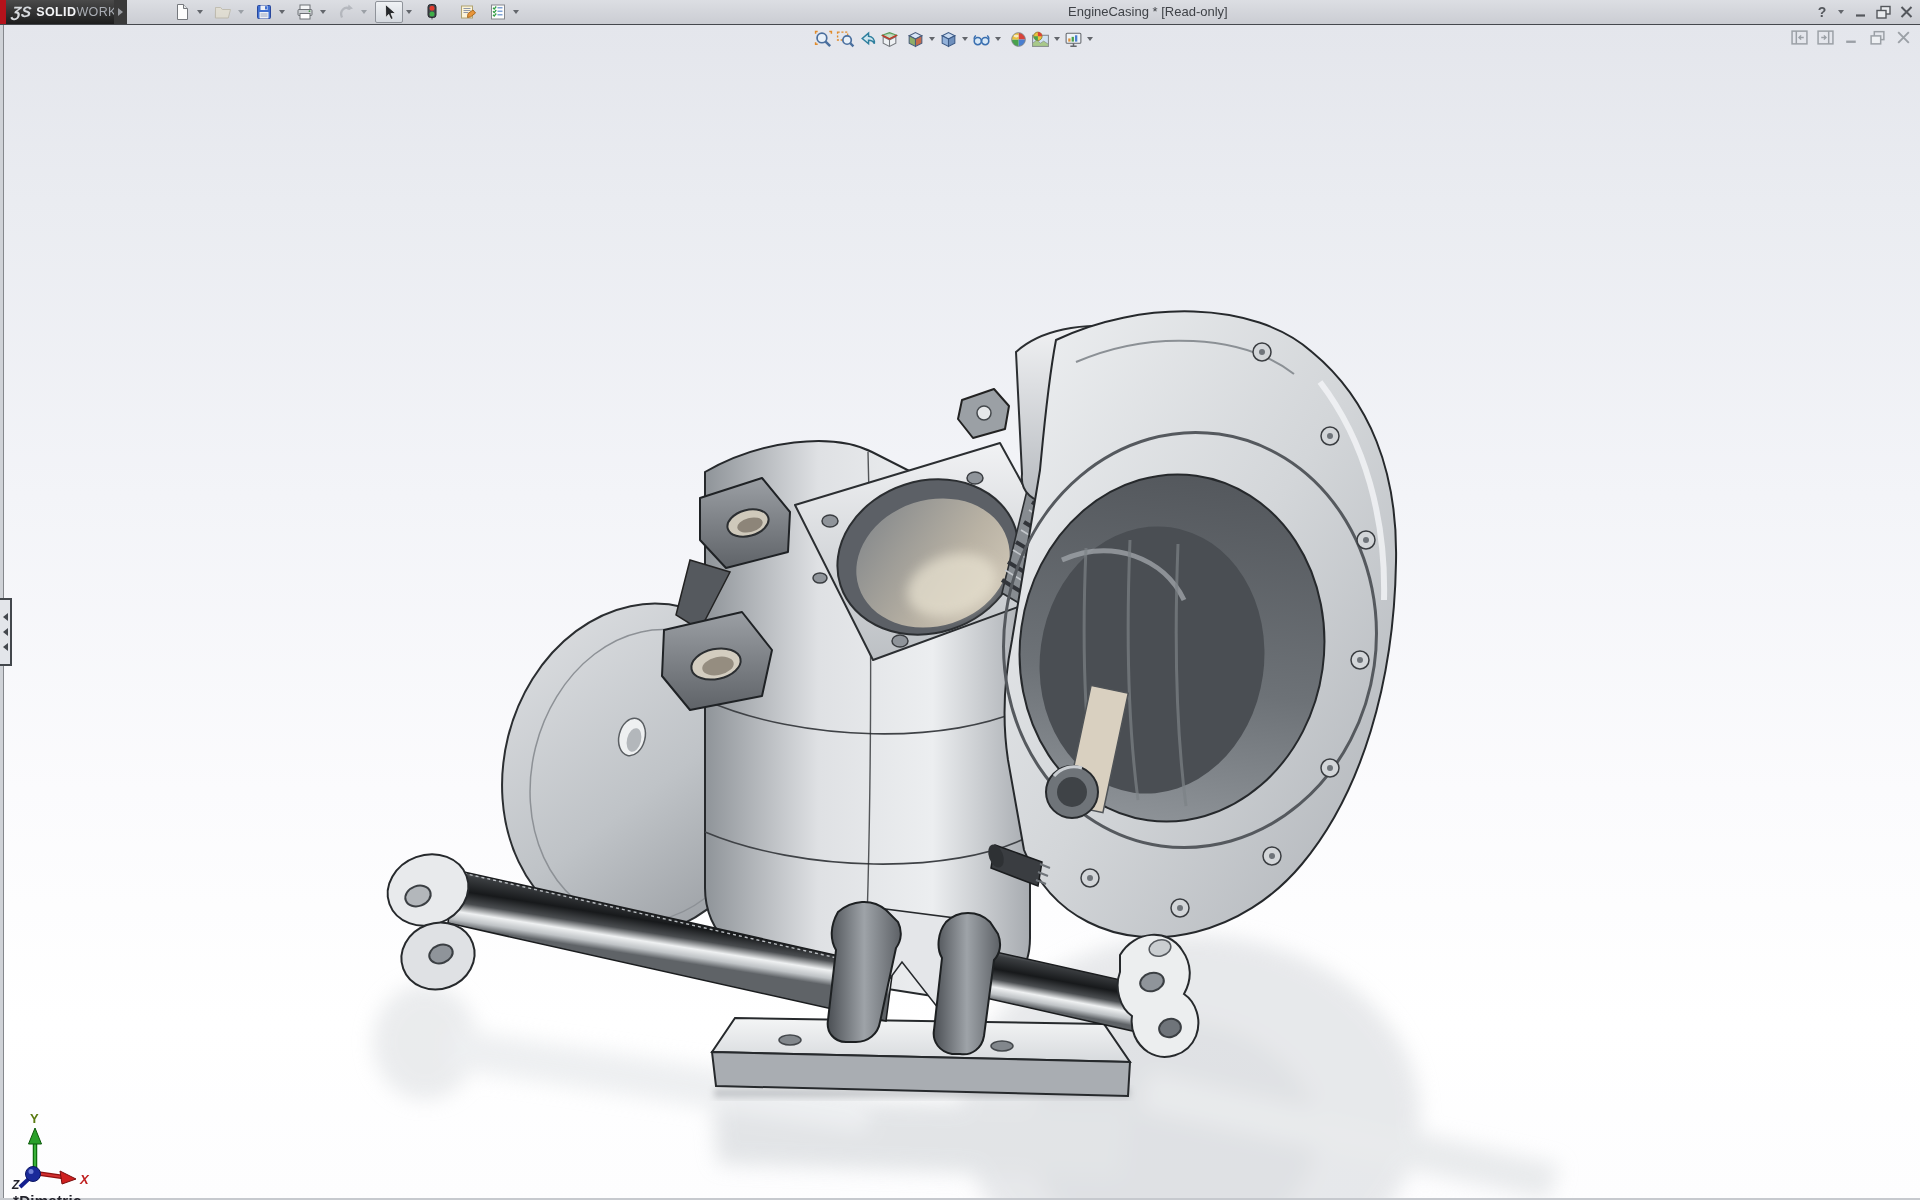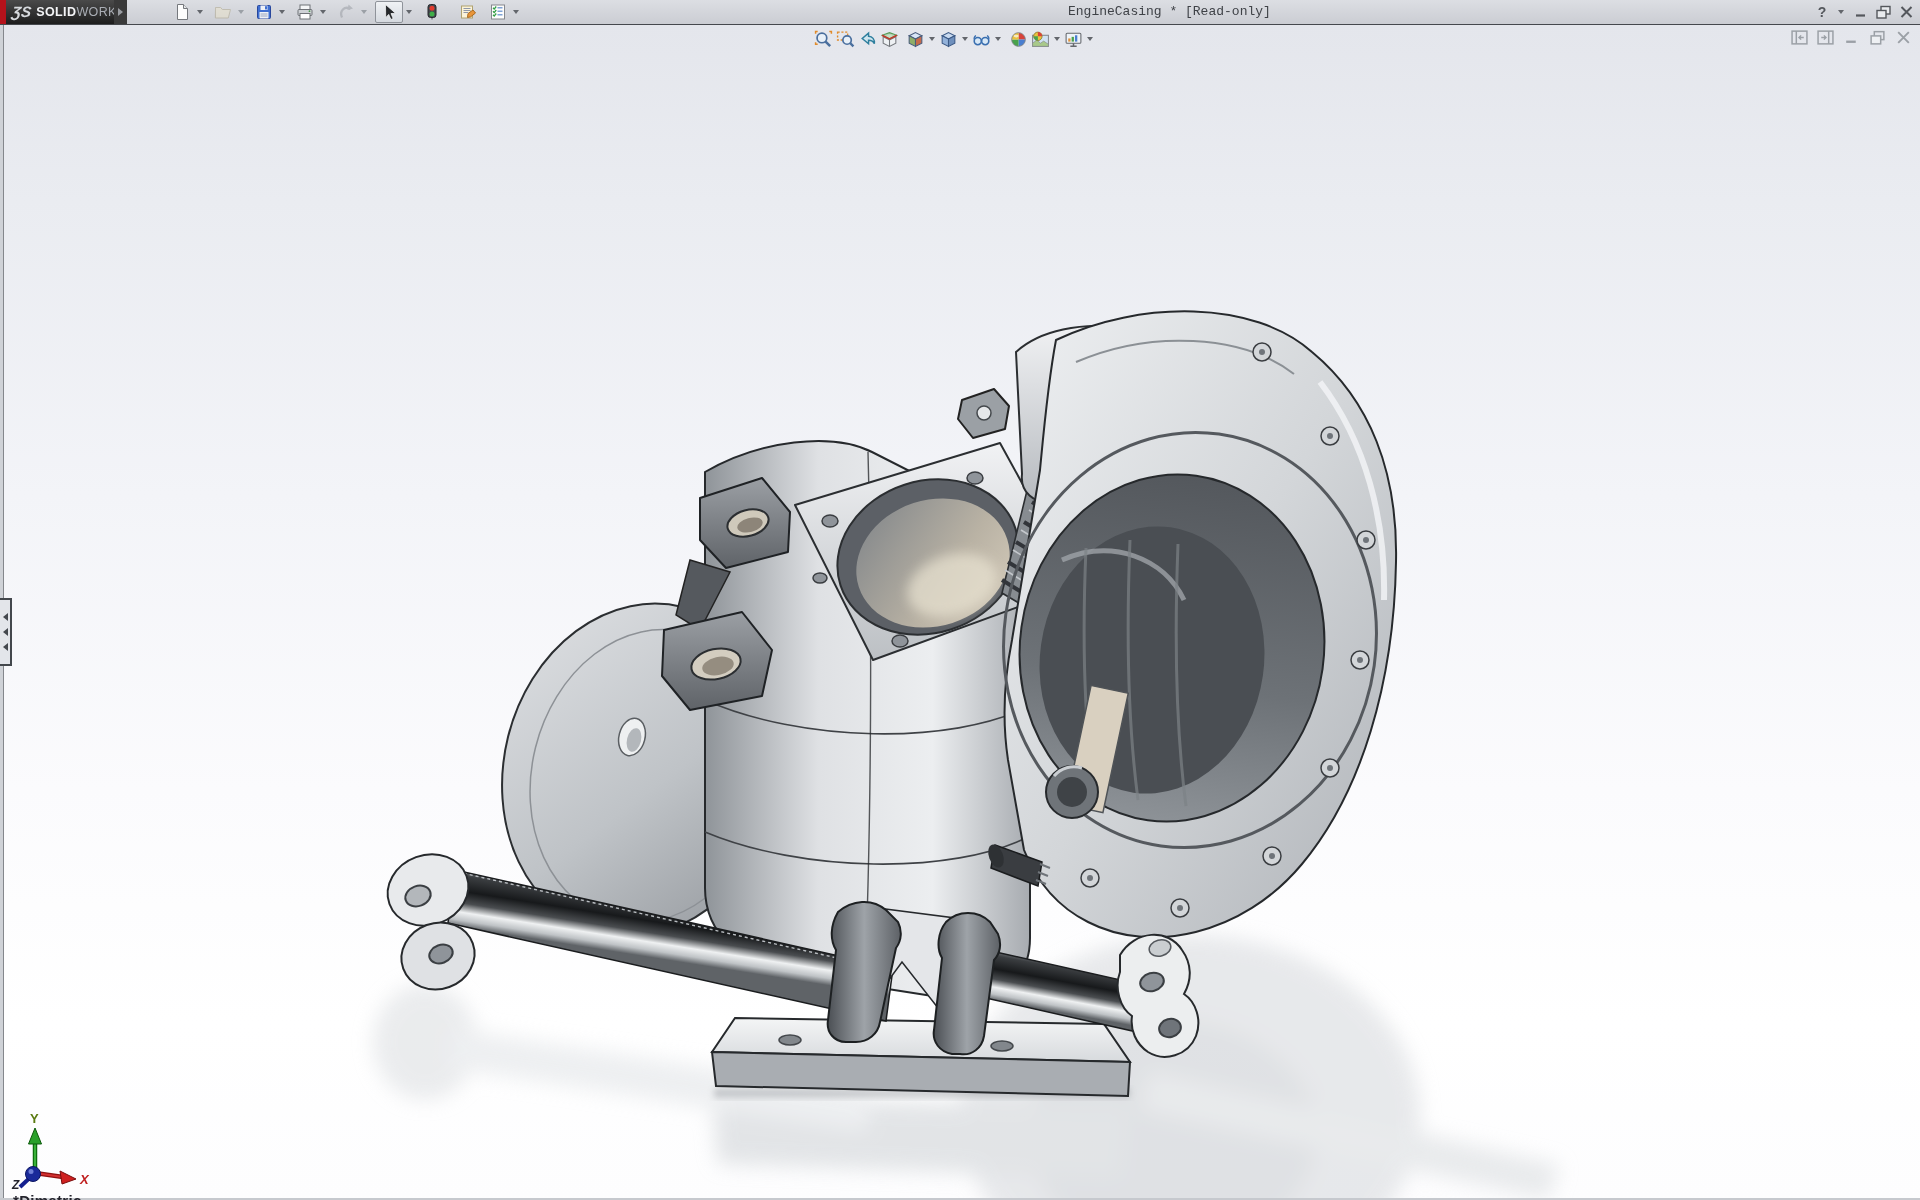--- a/index.html
+++ b/index.html
@@ -26,21 +26,21 @@
   .tbtn svg{width:18px;height:18px;}
   .tbtn.disabled{opacity:.45;}
   .tbtn.pressed{border:1px solid #8f939a;background:linear-gradient(#f0f2f5,#d5d9df);
     border-radius:2px;width:26px;height:20px;}
   .caret{width:11px;height:22px;display:flex;align-items:center;justify-content:center;}
   .caret i{width:0;height:0;border-left:3.5px solid transparent;border-right:3.5px solid transparent;
     border-top:4.5px solid #63666c;}
   .caret.dim i{border-top-color:#9ba0a6;}
   .tspace{width:6px;}
 
-  .win-title{position:absolute;left:1068px;top:4px;font-size:13px;color:#3f4247;white-space:nowrap;font-family:Liberation Mono, monospace;}
+  .win-title{position:absolute;left:1068px;top:4px;font-size:13px;color:#3f4247;white-space:nowrap;}
 
   .win-controls{position:absolute;right:6px;top:0;height:24px;display:flex;align-items:center;gap:7px;}
   .wbtn{display:flex;align-items:center;justify-content:center;height:22px;}
   .help-q{font-size:14px;font-weight:bold;color:#54575c;width:12px;text-align:center;}
 
   
   .viewport{position:absolute;left:0;top:25px;width:1920px;height:1175px;
     background:linear-gradient(180deg,#e4e6ec 0%,#eaecf1 15%,#f3f4f8 40%,#fbfbfd 65%,#ffffff 85%,#fdfdfe 100%);}
   .vp-left-edge{position:absolute;left:0;top:0;width:3px;height:100%;background:#cfd2d7;
     border-right:1px solid #84878c;}

